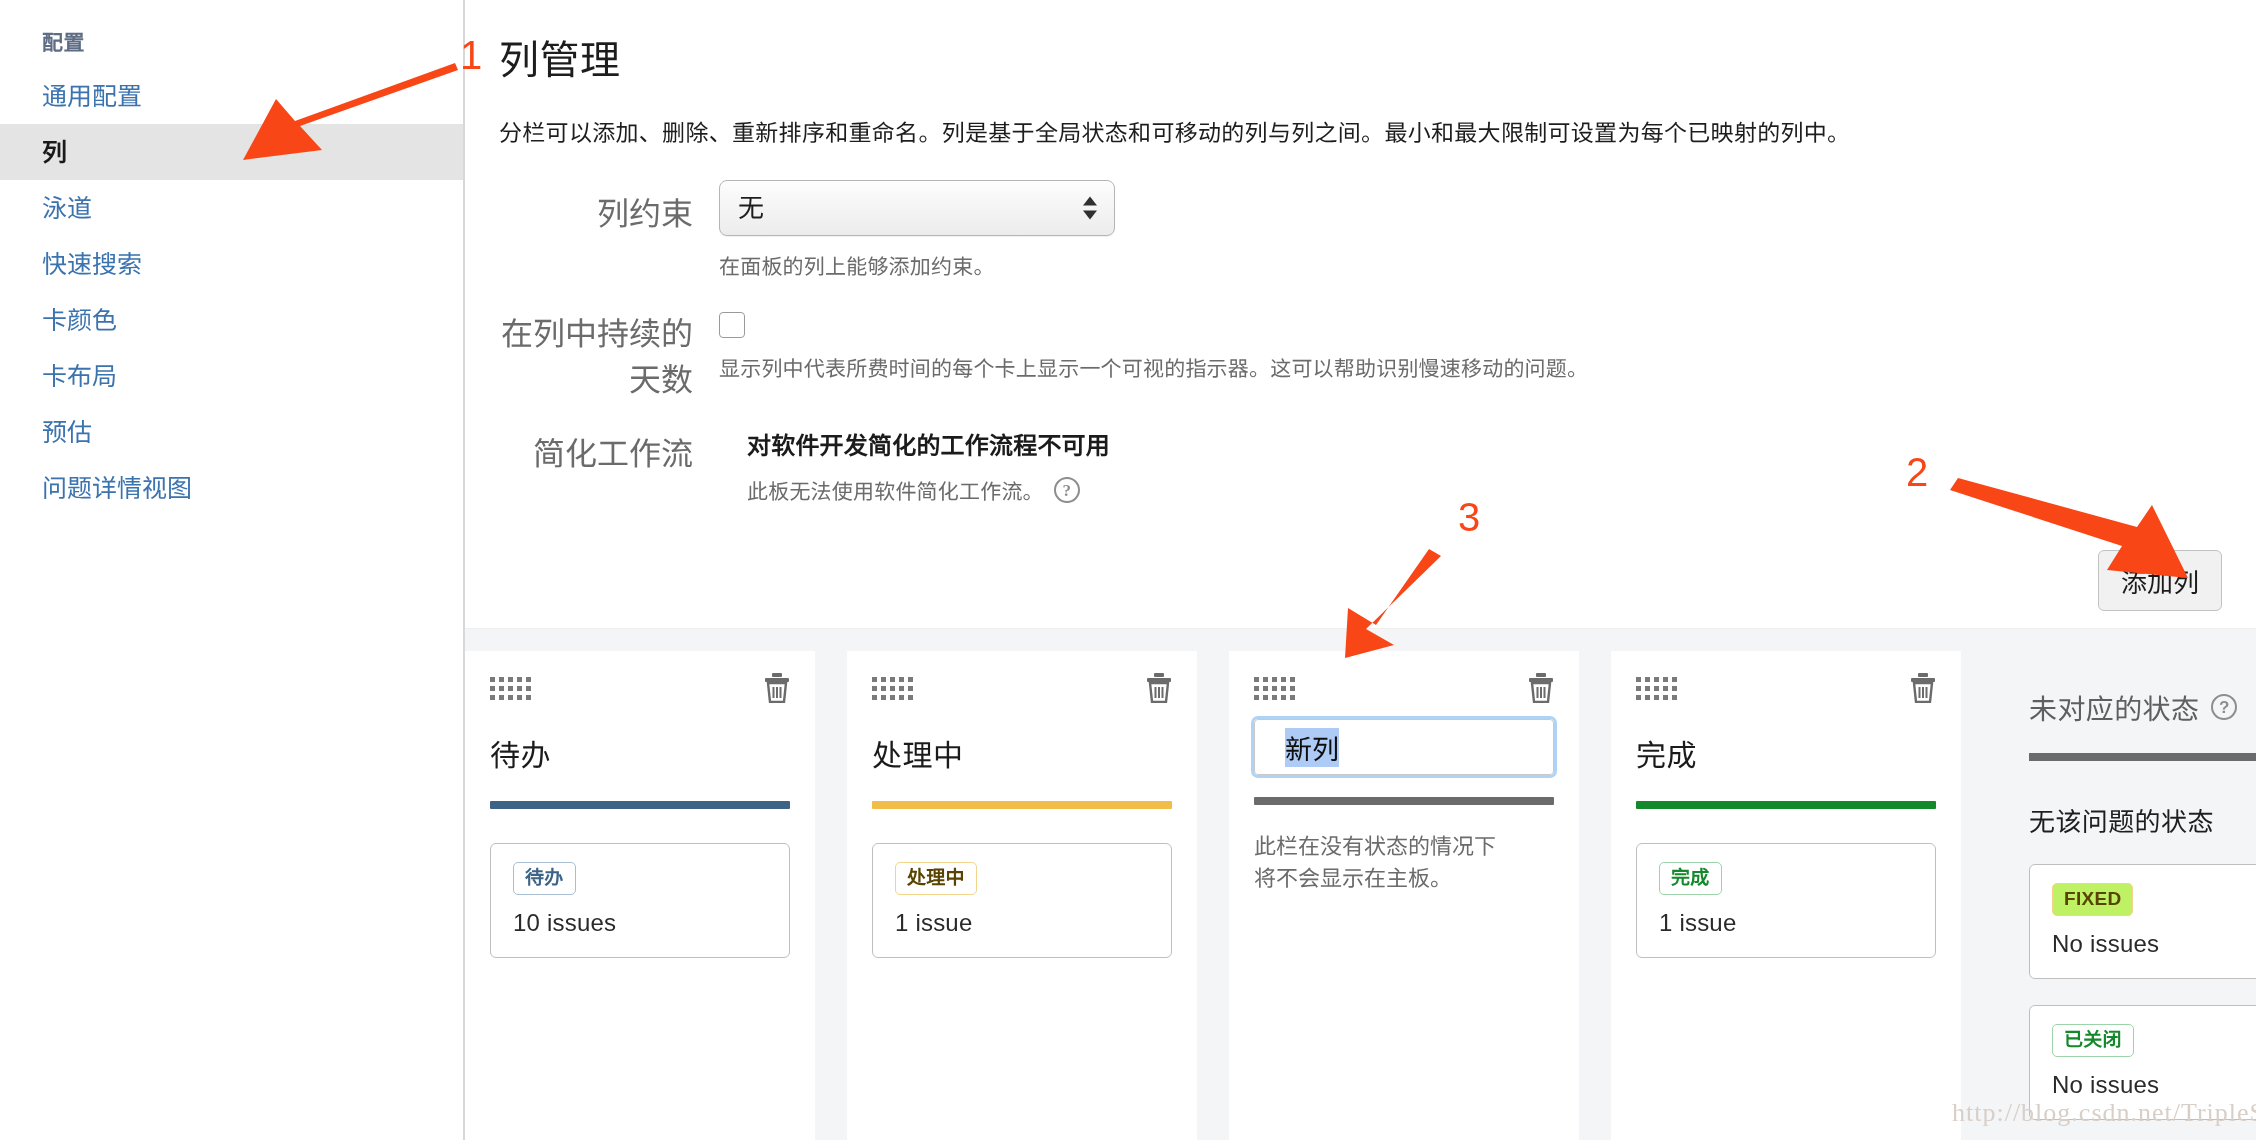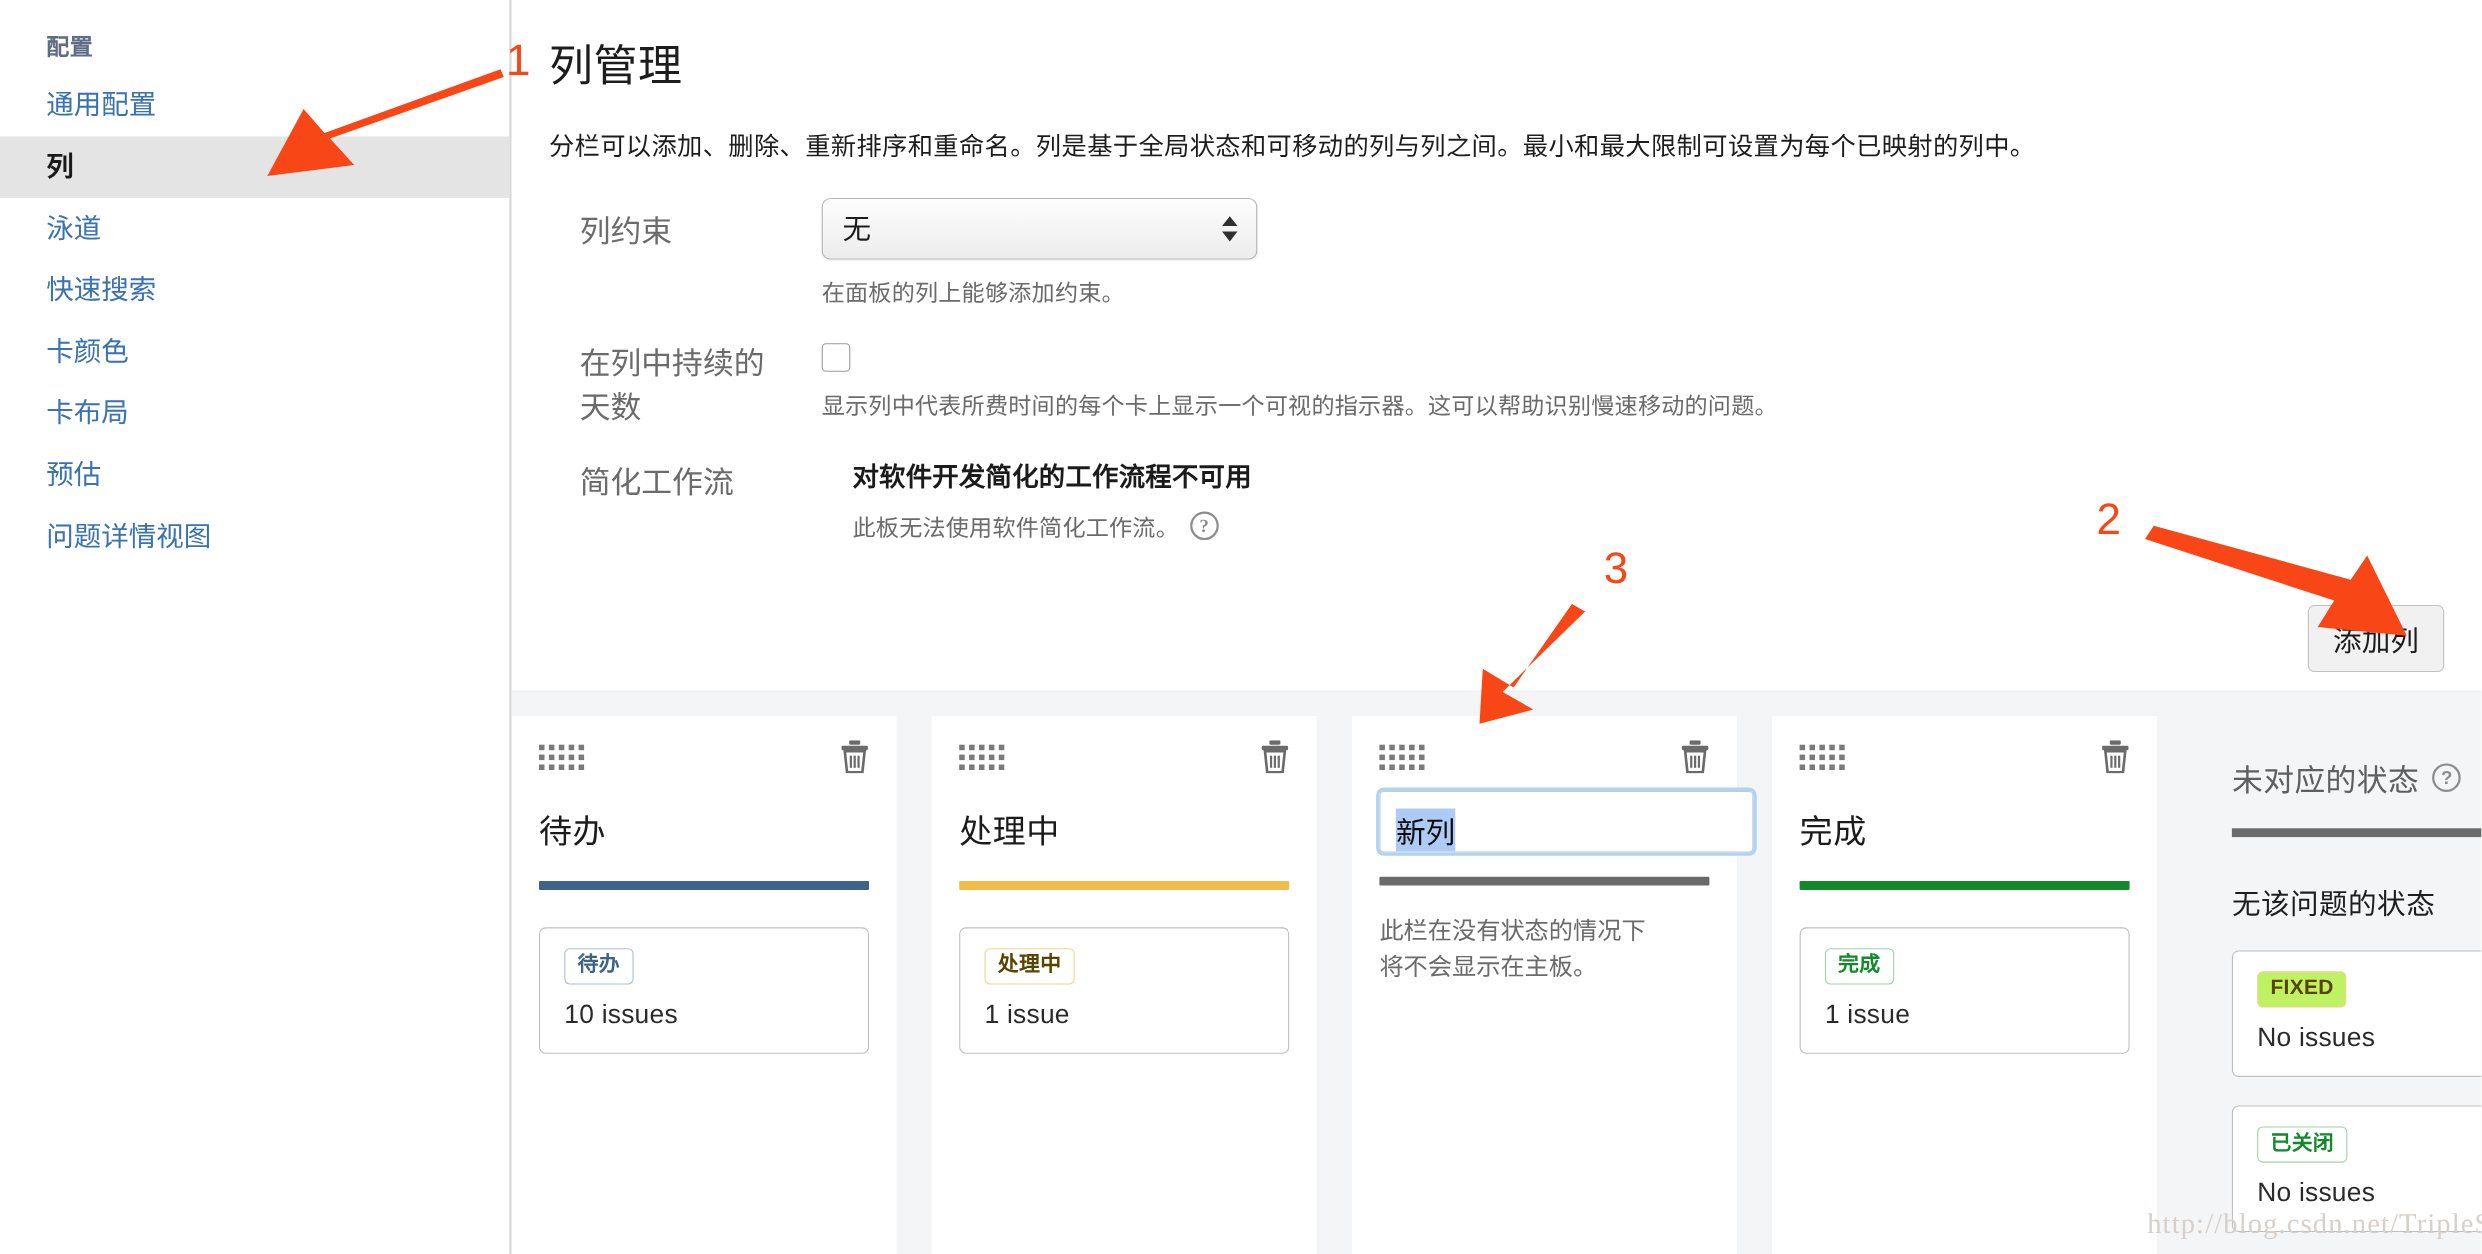--- a/index.html
+++ b/index.html
@@ -76,26 +76,25 @@
     padding-left: 34px;
   }
   .form-row {
     display: flex;
     align-items: flex-start;
     margin-bottom: 4px;
   }
   .form-label {
     width: 220px;
     flex: 0 0 220px;
-    text-align: left;
-    font-size: 28px;
+    text-align: right;
+    font-size: 32px;
     color: #6b6b6b;
     padding-top: 8px;
     padding-right: 26px;
-    margin-left: 28px;
   }
   .form-field { flex: 1 1 auto; }
   .select-wrap {
     position: relative;
     width: 396px;
     height: 56px;
     border: 1px solid #b5b5b5;
     border-radius: 8px;
     background: linear-gradient(#fdfdfd 0%, #ececec 100%);
     box-shadow: 0 1px 1px rgba(0,0,0,.06);
@@ -226,30 +225,30 @@
   .grip i { display: block; width: 5px; height: 5px; background: #7a7a7a; }
   .trash { cursor: pointer; line-height: 0; }
   .col-name {
     font-size: 30px;
     color: #1b1b1b;
     margin-top: 24px;
     height: 44px;
     letter-spacing: .5px;
   }
   .col-name-input {
-    width: 340px;
+    width: 300px;
     height: 56px;
     margin-top: 12px;
     border: 1px solid #c9c9c9;
     border-radius: 4px;
     outline: 3px solid #aed3f4;
     background: #fff;
     display: flex;
-    align-items: flex-end;
-    padding-left: 14px;
+    align-items: center;
+    padding-left: 30px;
     font-size: 27px;
     color: #111;
   }
   .col-name-input .sel {
     background: #aecbf5;
     color: #0d0d0d;
   }
   .col-bar {
     height: 8px;
     margin-top: 26px;

